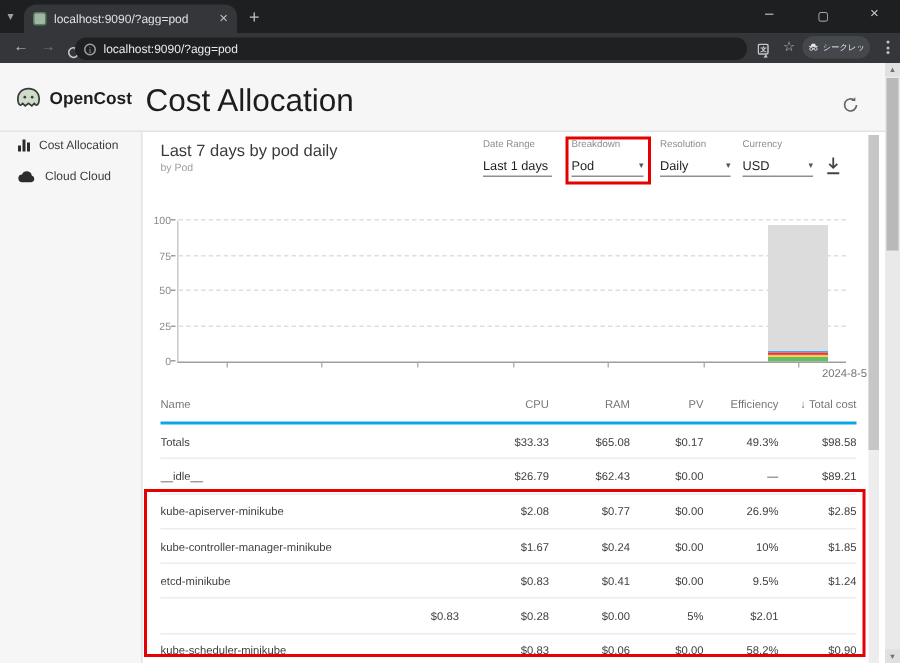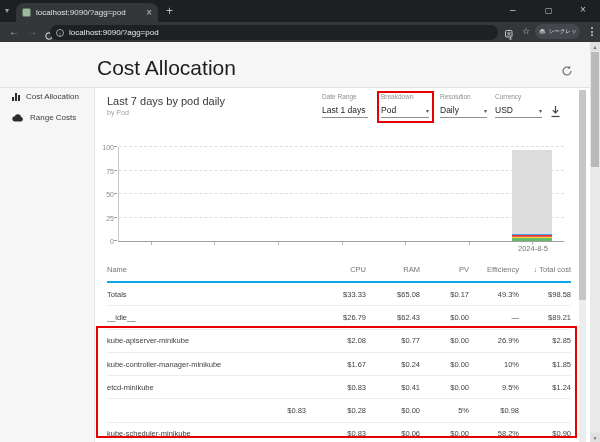--- a/index.html
+++ b/index.html
@@ -55,21 +55,21 @@
   .dl-icon{left:550px;top:104px;}
 
   
   .plot{left:118px;top:147px;width:445px;height:94px;border-left:1px solid #c9c9c9;border-bottom:1px solid #9e9e9e;box-sizing:content-box;}
   .gridline{position:absolute;left:0;width:445px;height:0;border-top:1px dashed #dedede;}
   .yaxis{left:88px;top:147px;width:26px;height:94px;}
   .yticklabel{position:absolute;right:0;font-size:7px;color:#8a8a8a;text-align:right;width:26px;}
   .ytickdash{position:absolute;width:3px;height:1px;background:#9e9e9e;}
   .xtick{position:absolute;bottom:-4px;width:1px;height:3px;background:#b5b5b5;}
   .stacked-bar{position:absolute;bottom:0;left:393px;width:40px;display:flex;flex-direction:column-reverse;}
-  .xlabel{left:488px;top:244px;width:90px;text-align:center;font-size:7.5px;color:#757575;}
+  .xlabel{left:488px;top:244px;width:90px;text-align:right;font-size:7.5px;color:#757575;}
 
   
   .tablewrap{left:107px;top:258px;width:464px;}
   .thead,.trow{display:grid;grid-template-columns:199px 60px 54px 49px 50px 52px;align-items:center;}
   .thead{height:23px;border-bottom:2px solid #0ea5e9;}
   .trow{height:22.3px;border-bottom:1px solid #ececec;}
   .hcell{font-size:7.5px;color:#757575;}
   .tcell{font-size:7.5px;color:#3f3f3f;white-space:nowrap;overflow:hidden;}
   .num{text-align:right;}
   .sorthdr{display:flex;justify-content:flex-end;gap:2px;align-items:center;}
@@ -138,20 +138,28 @@
   </div>
   <div class="abs dots">
       <i></i>
       <i></i>
       <i></i>
     </div>
 
   <div class="abs header-band"></div>
   <div class="abs sidebar"></div>
 
+  <div class="abs brand">
+    <svg width="20" height="18" viewBox="0 0 24 22">
+      <path d="M3.5 13C2.5 6.5 6.5 2.5 12 2.5s9.5 4 8.5 10.5c-.4 2.6-1.8 3.6-2.8 2.6l-1-1-2 2-2.7-2-2.7 2-2-2-1 1c-1 1-2.4 0-2.8-2.6z" fill="#cfdccb" stroke="#3a3a3a" stroke-width="1.4"></path>
+      <circle cx="9" cy="9.5" r="1.1" fill="#3a3a3a"></circle>
+        <circle cx="15" cy="9.5" r="1.1" fill="#3a3a3a"></circle>
+    </svg>
+    <span class="brand-name">OpenCost</span>
+  </div>
 
   <div class="abs page-title">Cost Allocation</div>
 
   <div class="abs refresh">
     <svg width="12" height="12" viewBox="0 0 12 12">
         <path d="M10 6a4 4 0 1 1-1.2-2.9" fill="none" stroke="#5f6368" stroke-width="1.1"></path>
         <path d="M9.2 0.8v2.6H6.6z" fill="#5f6368"></path>
       </svg>
   </div>
 
@@ -160,21 +168,21 @@
         <i style="height:4px;"></i>
         <i style="height:8px;"></i>
         <i style="height:6px;"></i>
       </span>
     <span class="lbl">Cost Allocation</span>
   </div>
   <div class="abs side-item" style="top:107px;">
     <svg width="12" height="8" viewBox="0 0 12 8">
         <path d="M3 7.5a2.6 2.6 0 0 1-.3-5.2A3.4 3.4 0 0 1 9.2 3a2.3 2.3 0 0 1-.4 4.5z" fill="#2c2c2c"></path>
       </svg>
-    <span class="lbl">Range Costs</span>
+    <span class="lbl">Cloud Cloud</span>
   </div>
 
   <div class="abs card-title">Last 7 days by pod daily</div>
   <div class="abs card-sub">by Pod</div>
 
   <div class="abs control" style="left:322px;width:46px;">
     <div class="clab">Date Range</div>
     <div class="cval">
         <span>Last 1 days</span>
       </div>
@@ -293,21 +301,21 @@
           <div class="tcell num">$0.41</div>
           <div class="tcell num">$0.00</div>
           <div class="tcell num">9.5%</div>
           <div class="tcell num">$1.24</div>
         </div>
         <div class="trow">
           <div class="tcell num">$0.83</div>
           <div class="tcell num">$0.28</div>
           <div class="tcell num">$0.00</div>
           <div class="tcell num">5%</div>
-          <div class="tcell num">$0.98</div>
+          <div class="tcell num">$2.01</div>
         </div>
         <div class="trow">
           <div class="tcell">kube-scheduler-minikube</div>
           <div class="tcell num">$0.83</div>
           <div class="tcell num">$0.06</div>
           <div class="tcell num">$0.00</div>
           <div class="tcell num">58.2%</div>
           <div class="tcell num">$0.90</div>
         </div>
       </div>

